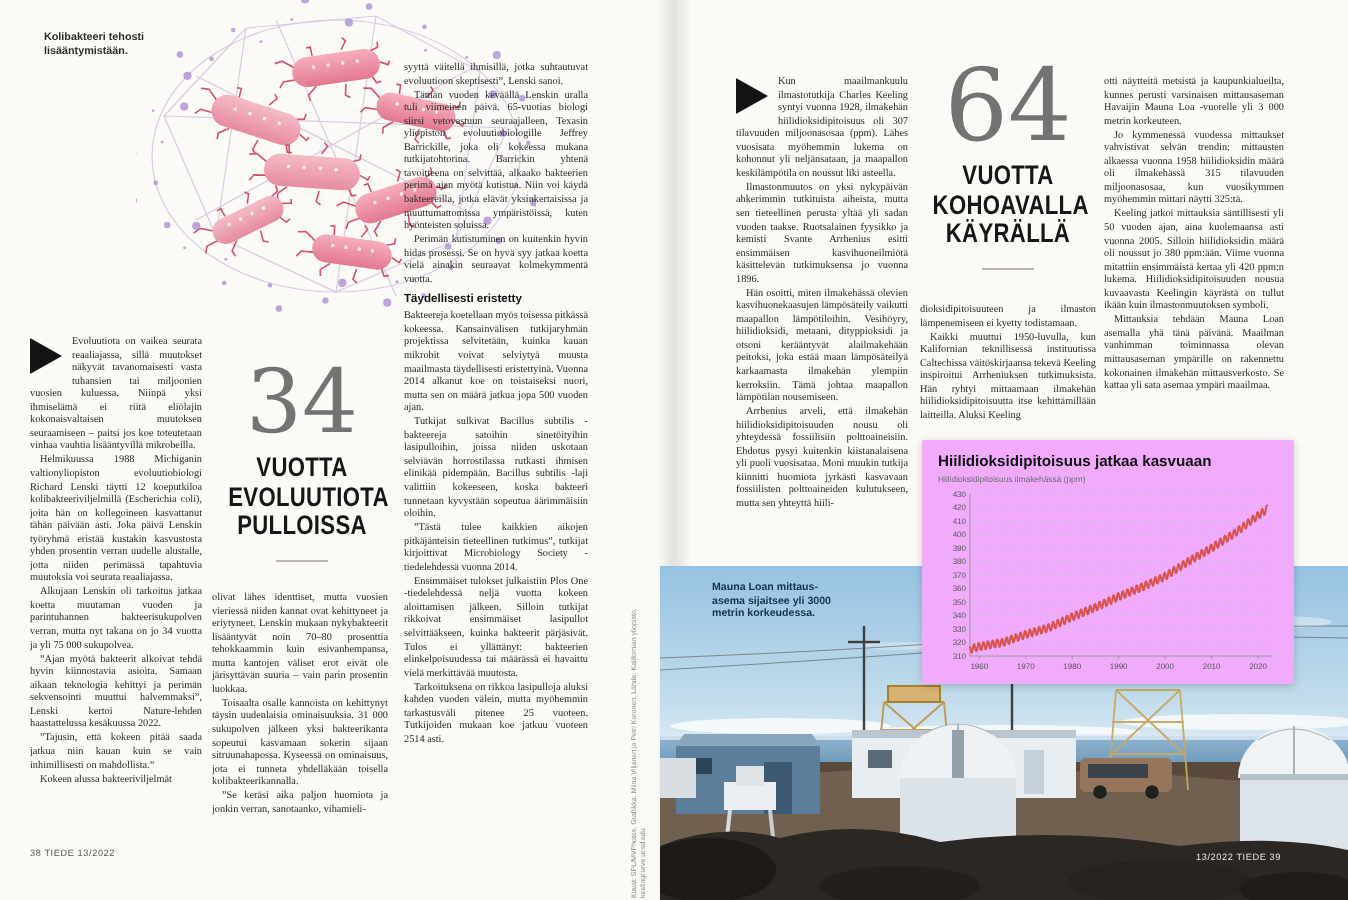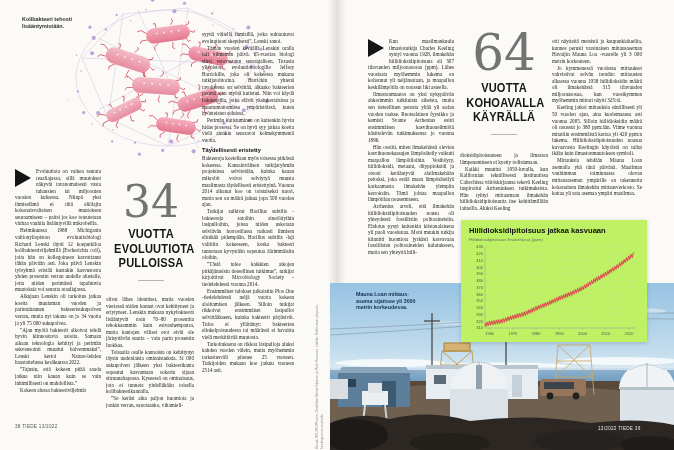--- a/index.html
+++ b/index.html
@@ -23,21 +23,21 @@
   .pic-caption{position:absolute;left:22px;top:16px;width:64px;font-family:"Liberation Sans",sans-serif;
                font-weight:bold;font-size:5.4px;line-height:6.6px;color:#2e2e2e;}
   .footer{position:absolute;font-family:"Liberation Sans",sans-serif;font-size:4.6px;color:#555;letter-spacing:.3px;}
   .credits{position:absolute;left:315px;top:281px;height:168px;writing-mode:vertical-rl;transform:rotate(180deg);
            font-family:"Liberation Sans",sans-serif;font-size:3.5px;line-height:4.6px;color:#8a8a8a;}
   .photo-caption{position:absolute;left:356px;top:291px;width:60px;font-family:"Liberation Sans",sans-serif;
                  font-weight:bold;font-size:5.3px;line-height:6.7px;color:#12324e;z-index:4;}
   .footer-right{position:absolute;left:598px;top:426px;font-family:"Liberation Sans",sans-serif;
                 font-size:4.6px;color:#e8e8e8;letter-spacing:.3px;z-index:4;}
   
-  .chart-card{position:absolute;left:461px;top:220px;width:186px;height:122px;background:#bef264;z-index:3;
+  .chart-card{position:absolute;left:461px;top:220px;width:186px;height:122px;background:#f0abfc;z-index:3;
               box-shadow:0 1px 4px rgba(0,0,0,.18);padding:6px 7px 3px 8px;box-sizing:border-box;}
   .chart-title{font-family:"Liberation Sans",sans-serif;font-weight:bold;font-size:7.6px;color:#111;margin:0 0 2px;}
   .chart-sub{font-family:"Liberation Sans",sans-serif;font-size:4.2px;color:#6b6b6b;margin:0 0 2px;}
   
   .bacteria{position:absolute;left:68px;top:-6px;width:200px;height:168px;}
   .photo{position:absolute;left:330px;top:283px;width:344px;height:167px;z-index:1;}
 </style>
 </head>
 <body>
 

